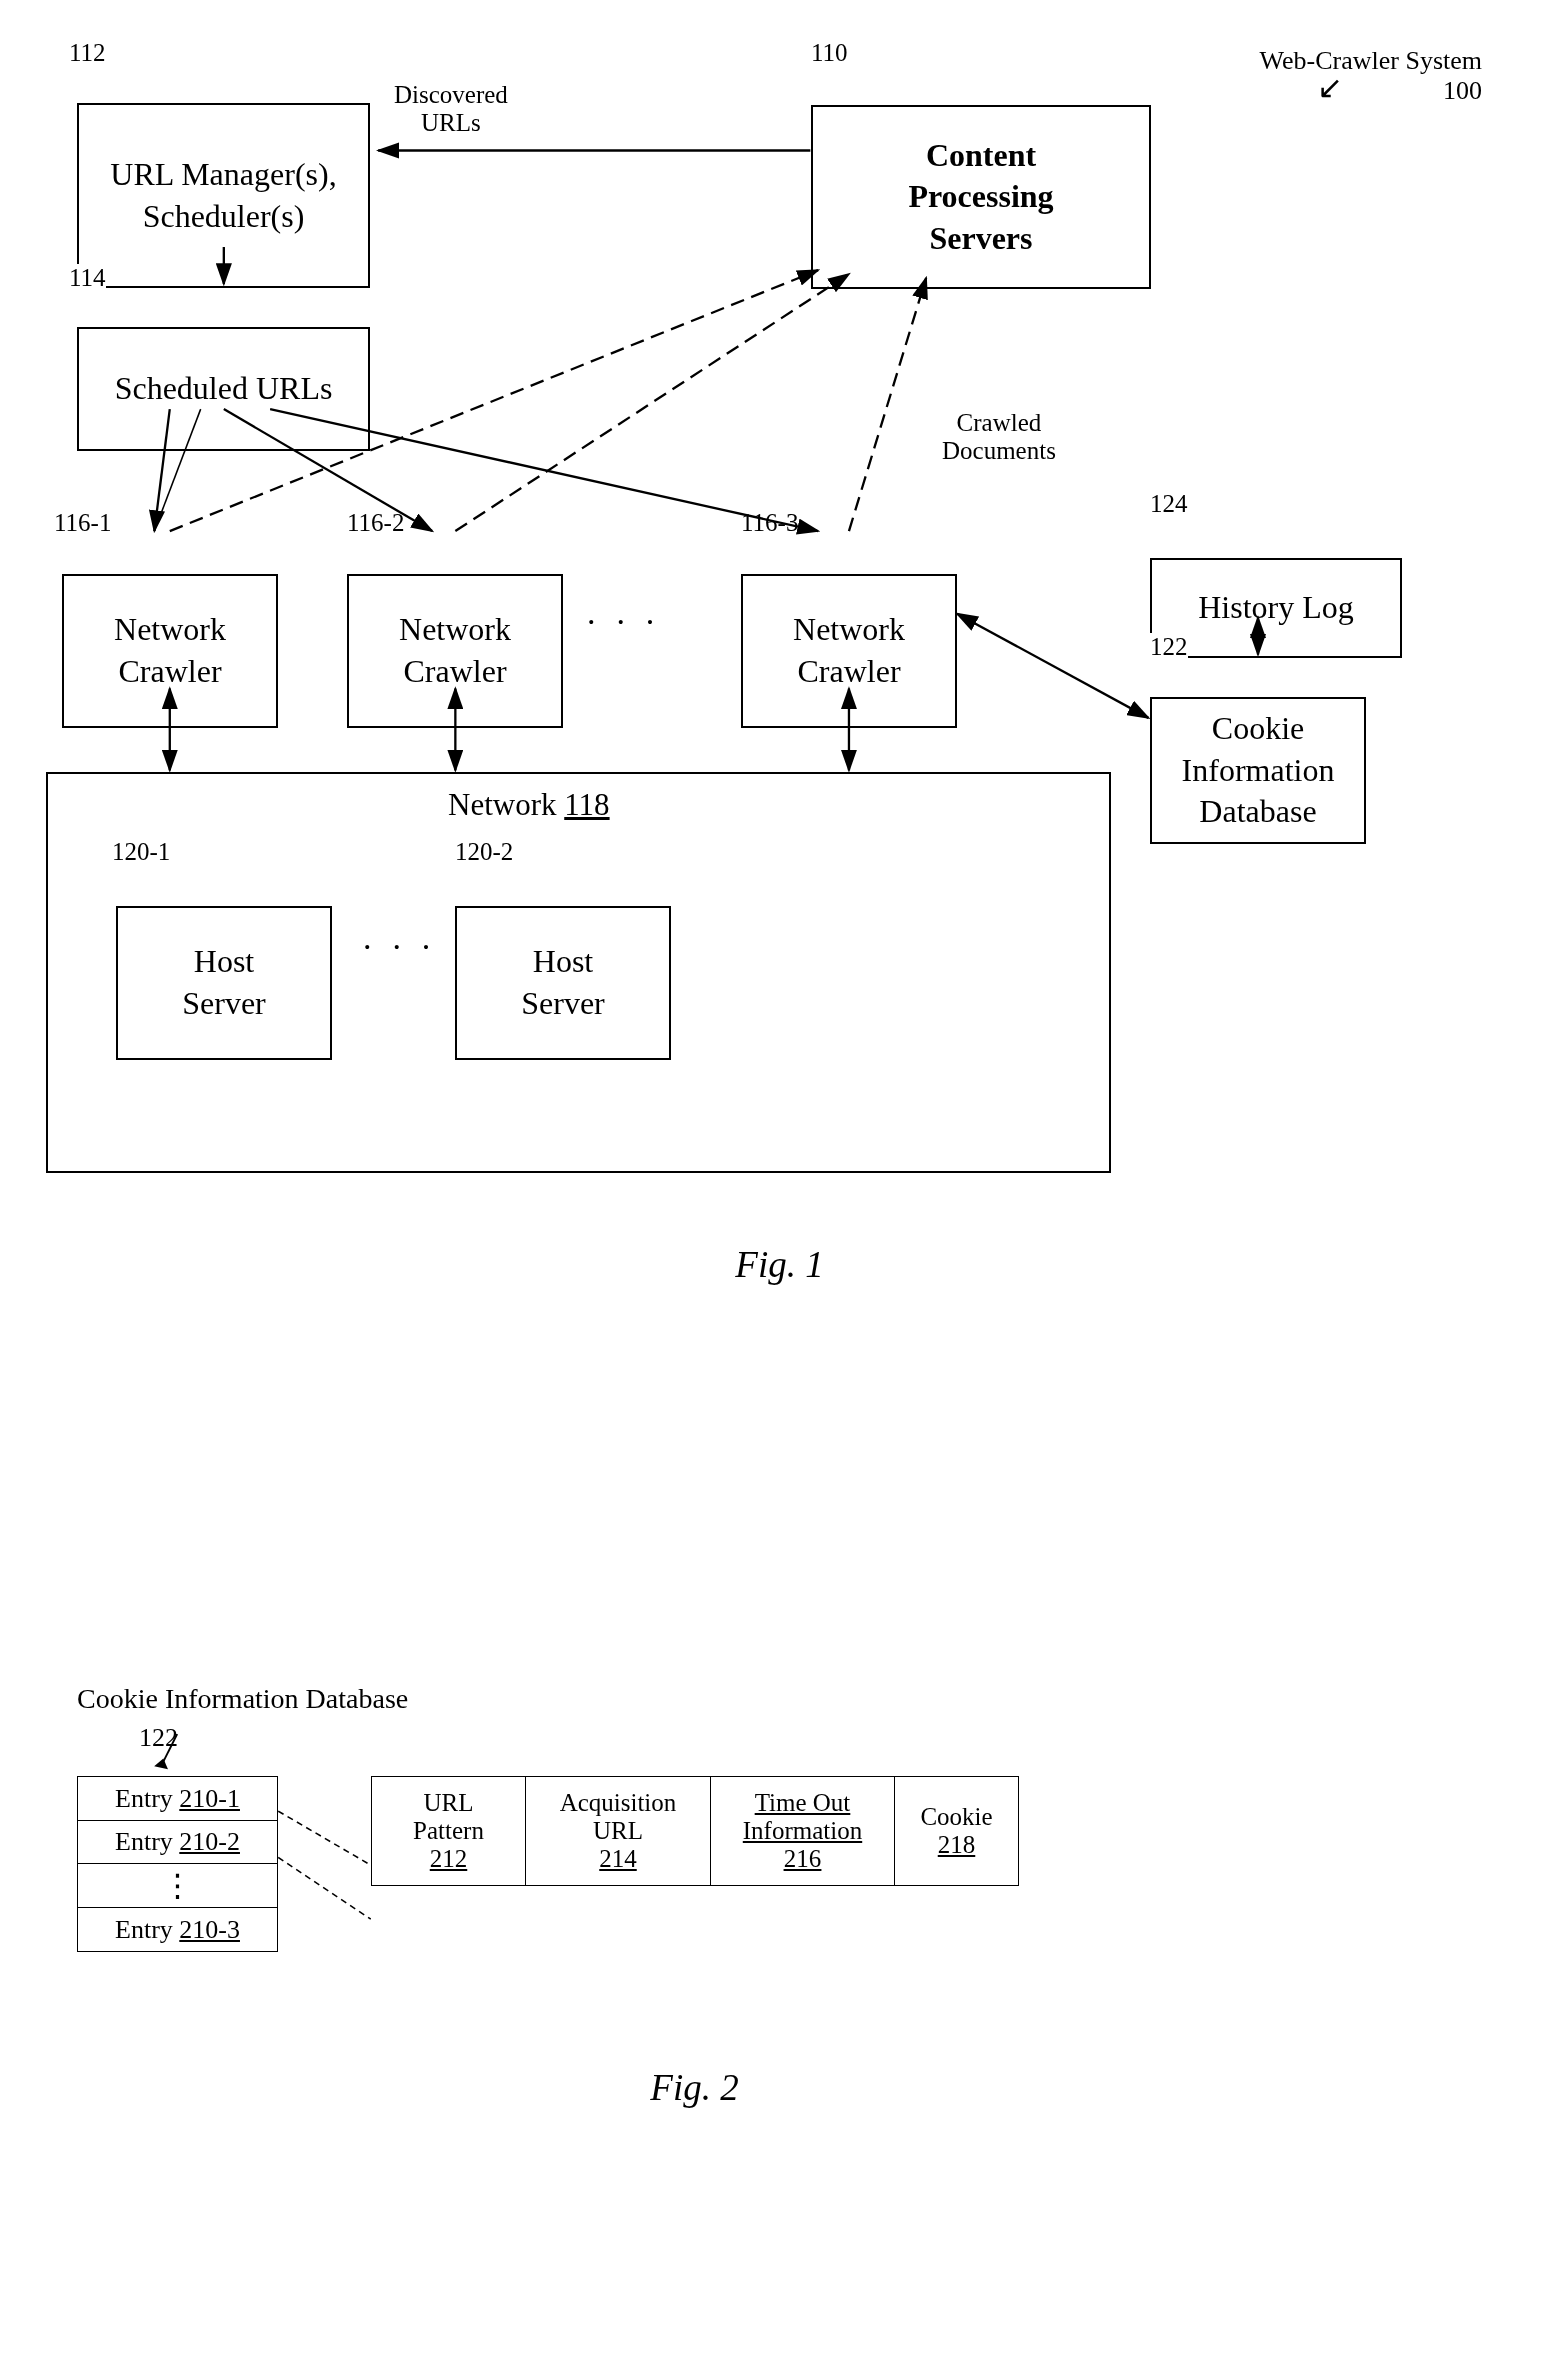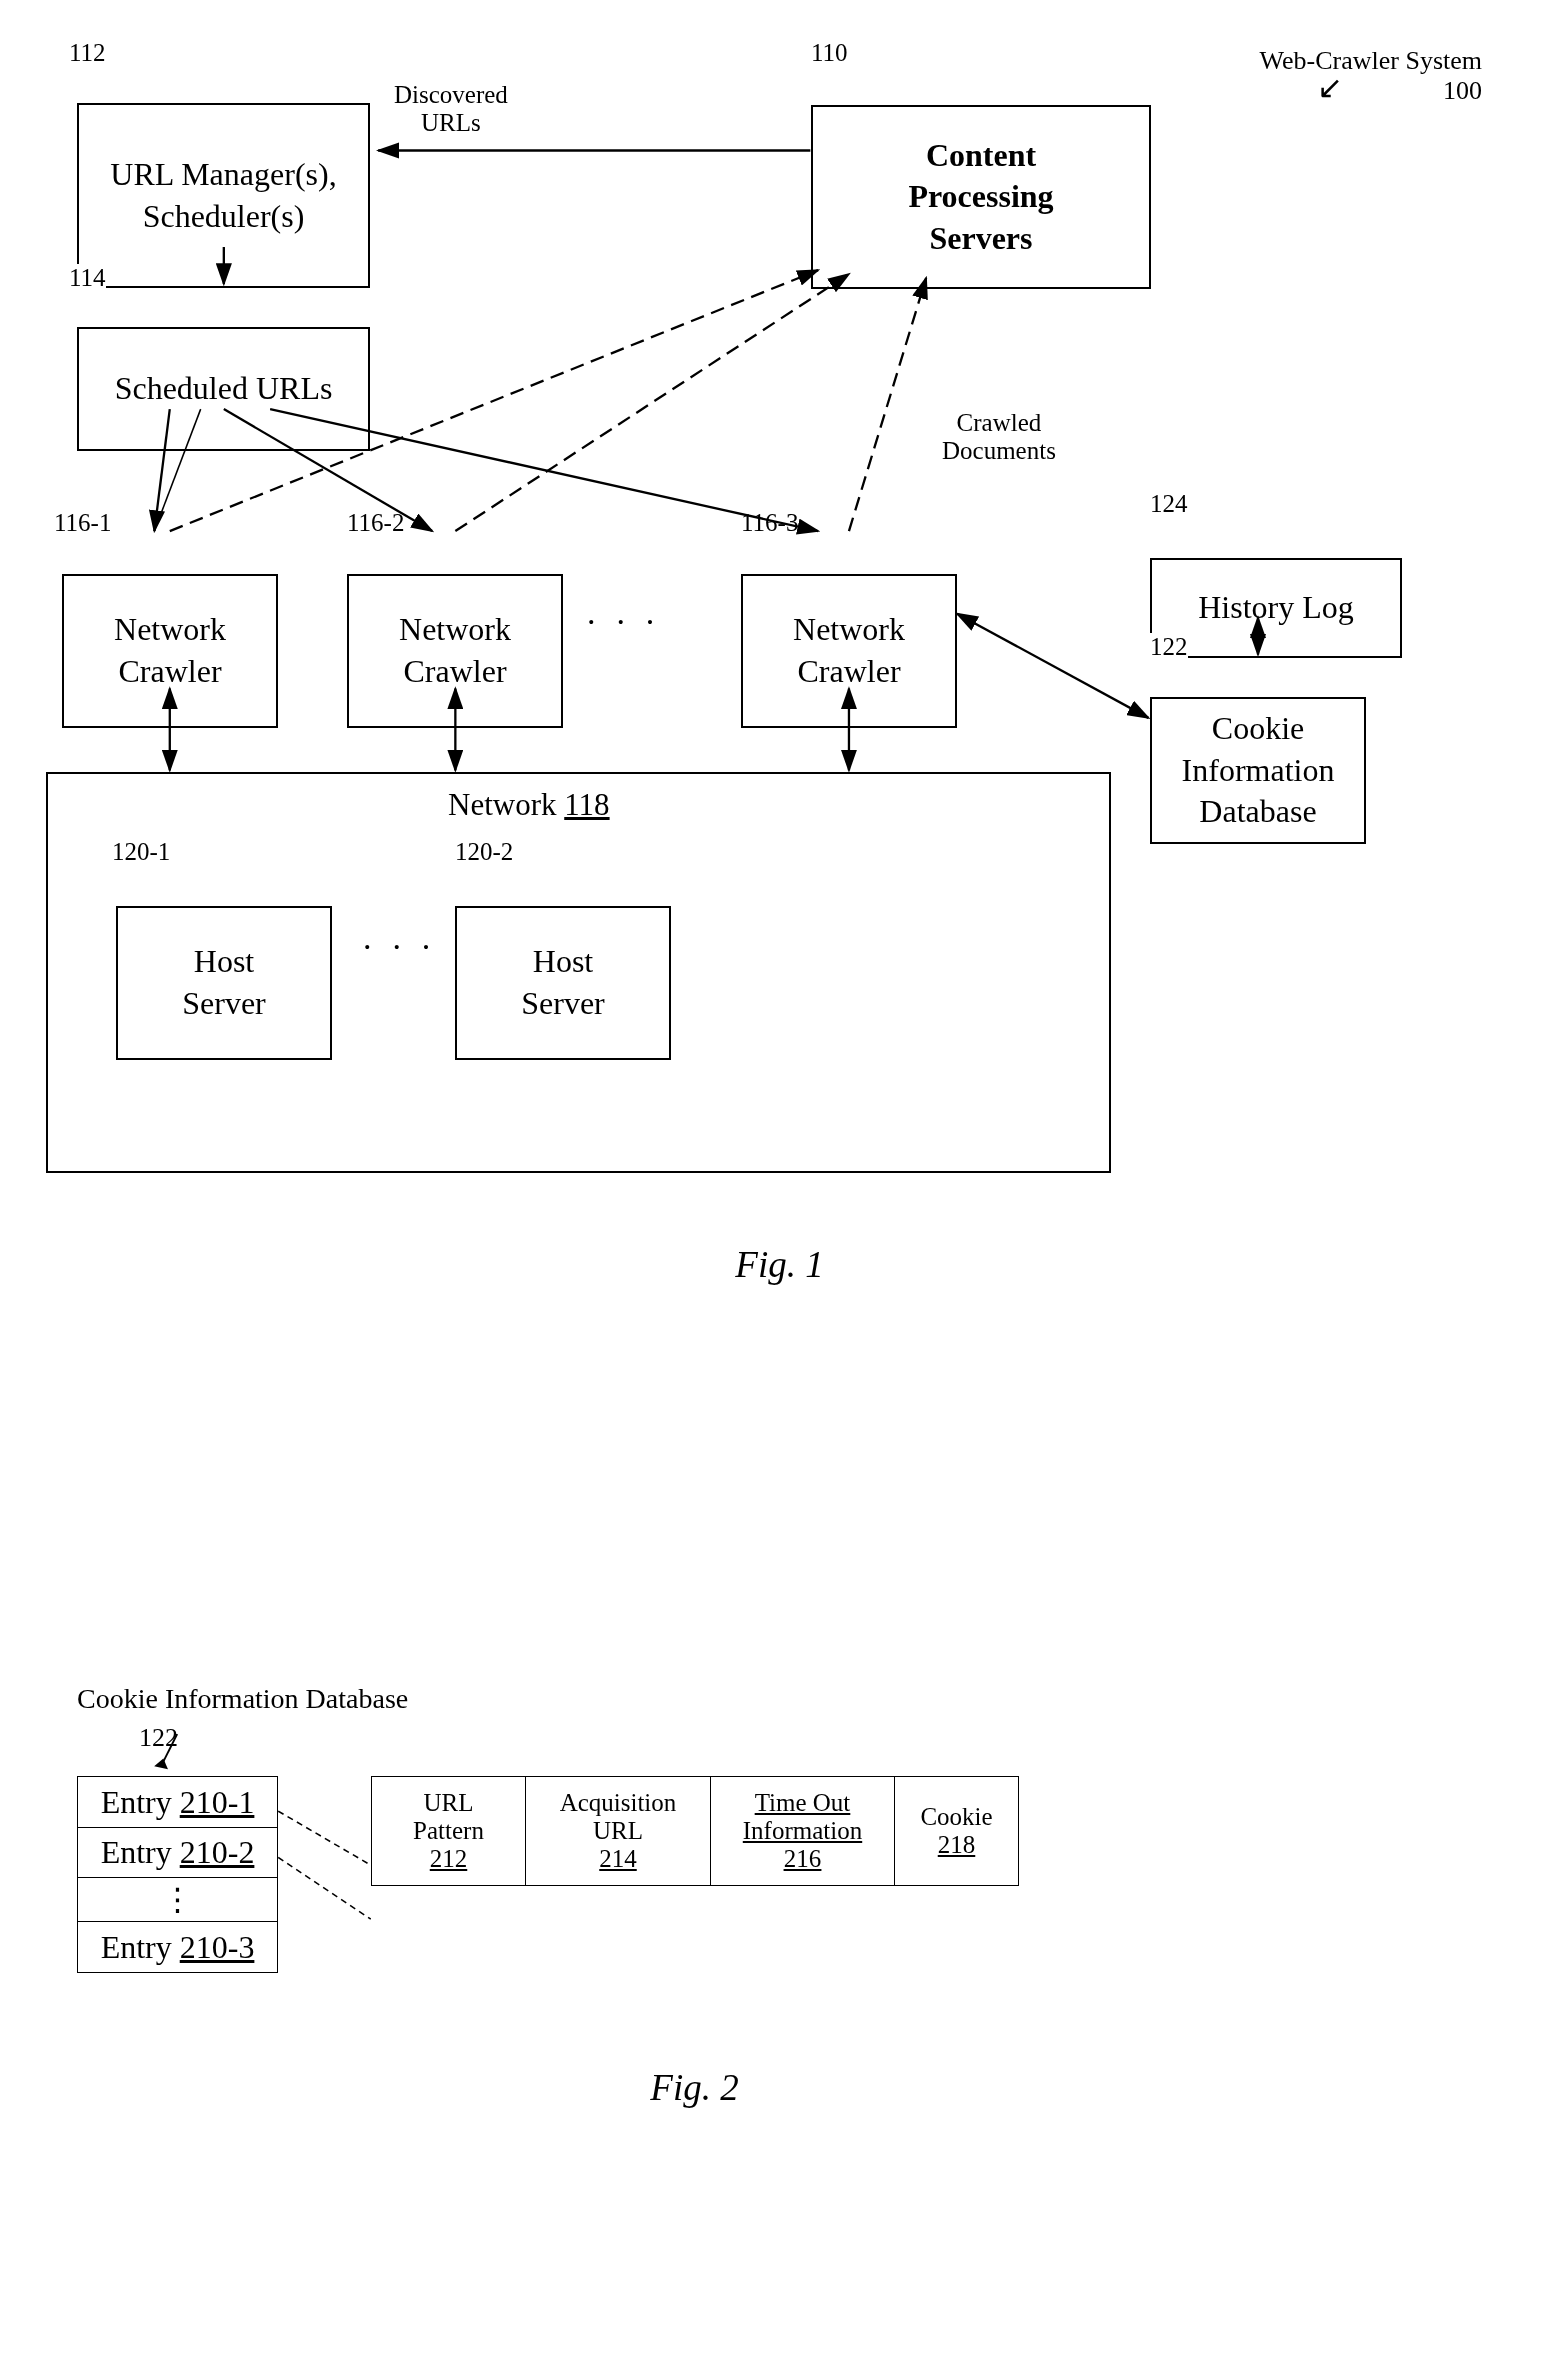--- a/index.html
+++ b/index.html
@@ -77,21 +77,21 @@
       border: 2.3px solid #000;
       background: #fff;
     }
 
     
     .ul { text-decoration: underline; }
 
     .entry-box {
       border: 1.5px solid #000;
       padding: 6.2px 15.4px;
-      font-size: 32px;
+      font-size: 26px;
       text-align: center;
       background: #fff;
       min-width: 170px;
     }
 
     .table-cell {
       border: 1.5px solid #000;
       padding: 11.6px 15.4px;
       font-size: 25px;
       text-align: center;

